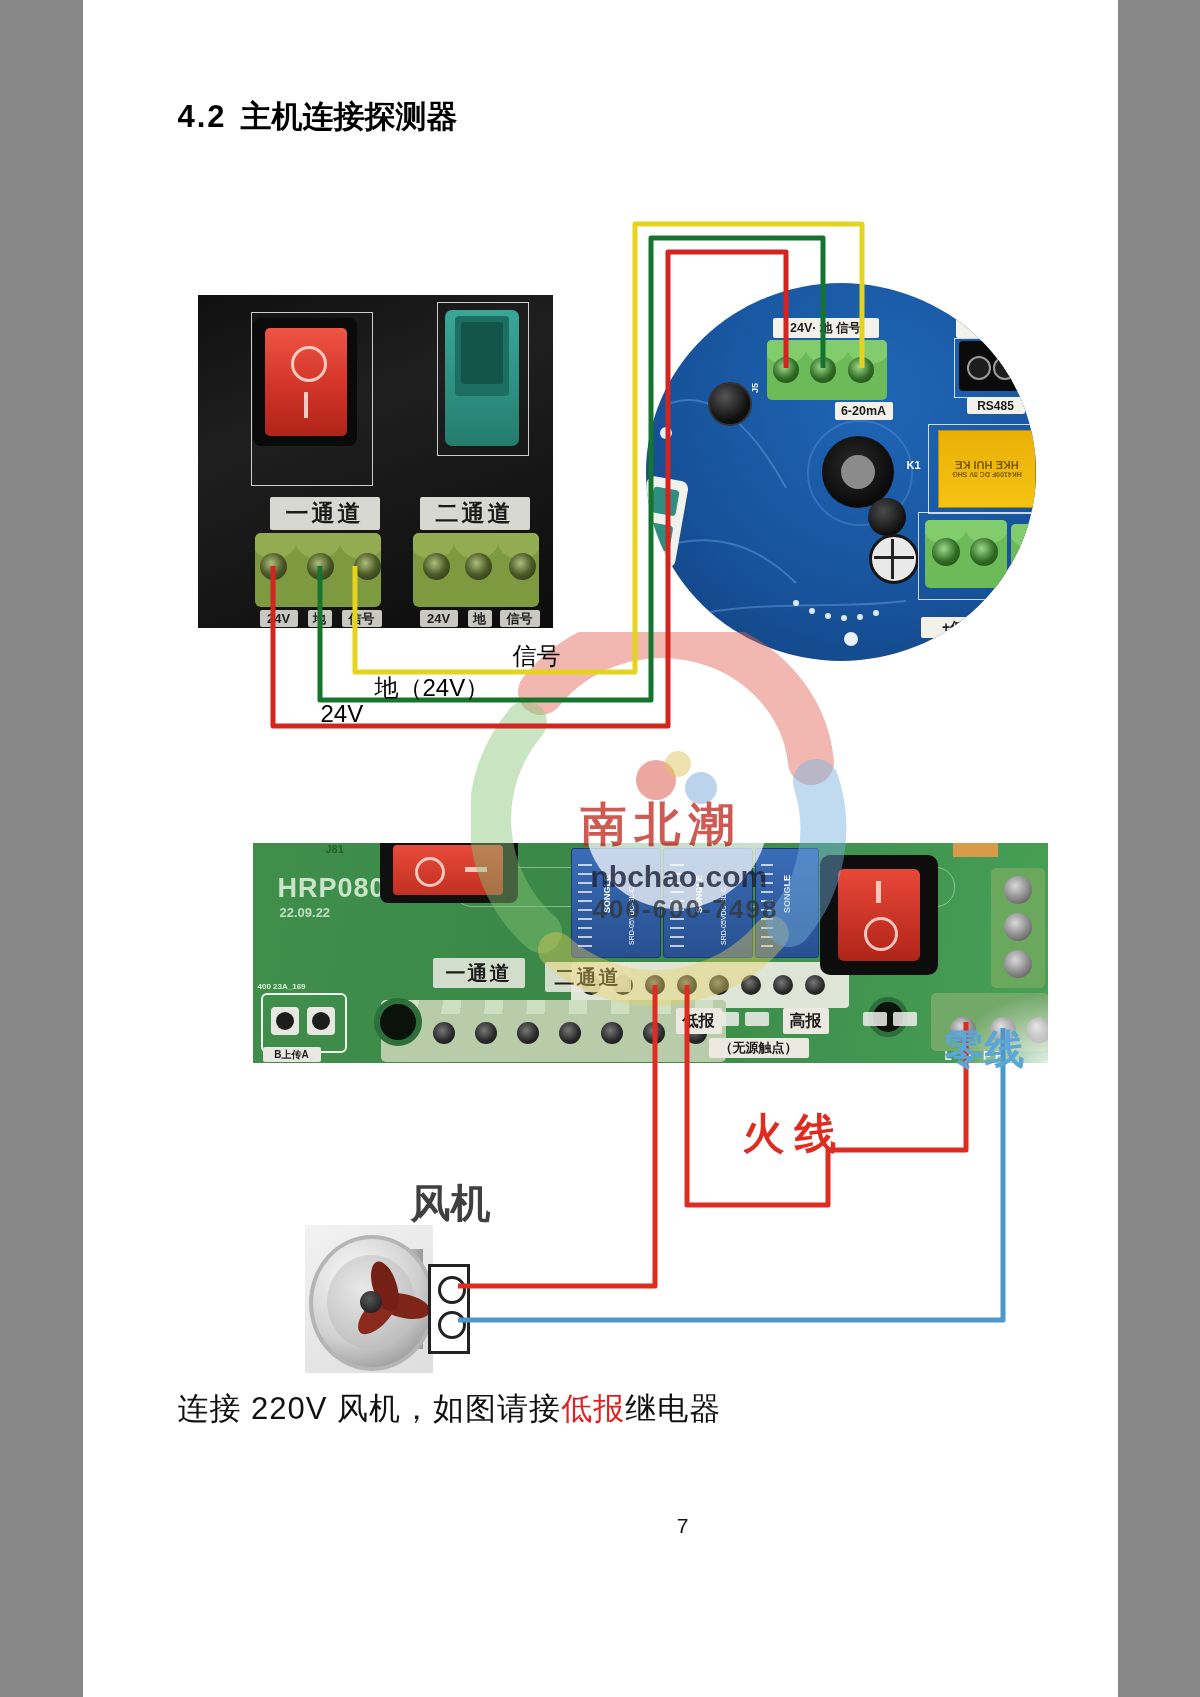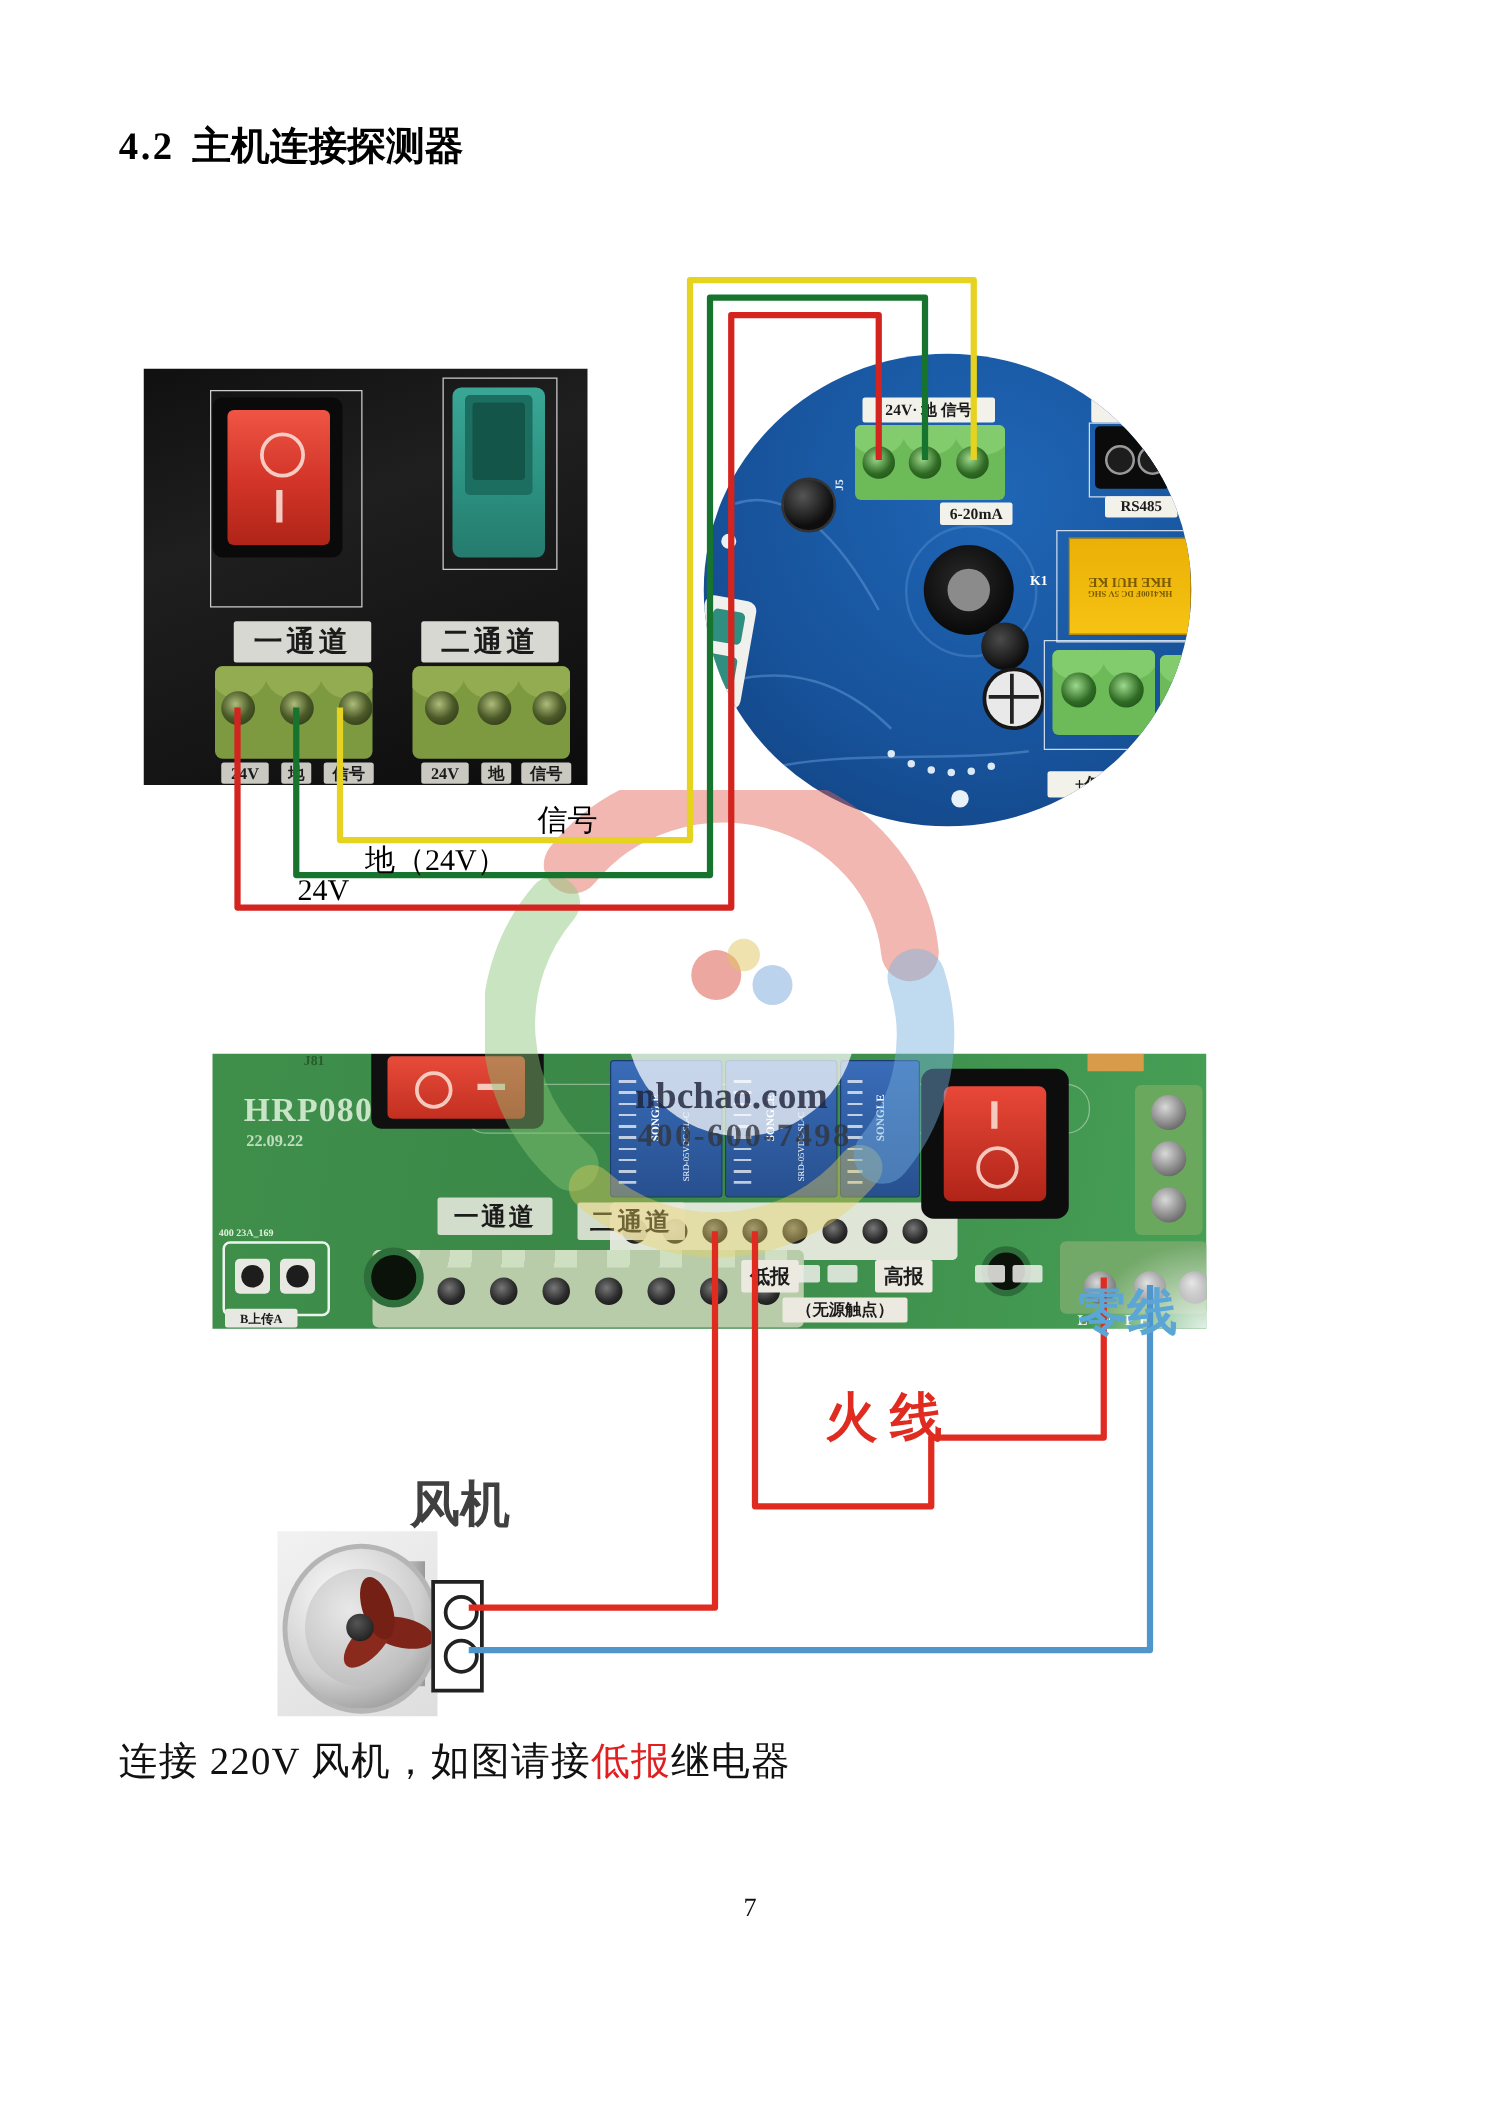--- a/index.html
+++ b/index.html
@@ -1,17 +1,17 @@
 <!DOCTYPE html>
 <html><head>
 <meta charset="utf-8">
 <style>
   html,body{margin:0;padding:0;background:#888;}
-  .page{position:relative;width:1200px;height:1697px;background:#ffffff;margin:0 auto;
-        font-family:Liberation Serif, serif;overflow:hidden;}
+  .page{position:relative;width:996px;height:1697px;background:#ffffff;margin:0 auto;
+        font-family:Liberation Sans, sans-serif;overflow:hidden;padding-left:39px;}
   .abs{position:absolute;}
   .chip{position:absolute;background:#e9e8e0;color:#1b1b1b;display:flex;align-items:center;
         justify-content:center;font-weight:bold;white-space:nowrap;border-radius:2px;}
   .screw{position:absolute;border-radius:50%;}
   .screw.olive{background:radial-gradient(circle at 42% 38%, #aebd7a 0%, #4c5a28 50%, #232c10 100%);}
   .screw.bright{background:radial-gradient(circle at 42% 38%, #9ed98c 0%, #2f6b24 55%, #1a4414 100%);}
   .screw.metal{background:radial-gradient(circle at 40% 35%, #d9d9d9 0%, #8f8f8f 50%, #474747 100%);}
   .screw.dark{background:radial-gradient(circle at 42% 38%, #777 0%, #2b2b2b 55%, #0c0c0c 100%);}
   .silk{position:absolute;border:1.5px solid rgba(255,255,255,0.78);}
   h1,h2{margin:0;font-weight:bold;color:#000;}
@@ -268,20 +268,21 @@
     <svg width="382" height="382" viewBox="0 0 382 382">
       <path d="M70,60 A150,140 0 0 1 340,130" stroke="#e06050" stroke-width="46" fill="none" opacity="0.5" stroke-linecap="round"></path>
       <path d="M55,90 A150,150 0 0 0 70,300" stroke="#86c473" stroke-width="42" fill="none" opacity="0.5" stroke-linecap="round"></path>
       <path d="M85,318 A150,150 0 0 0 300,302" stroke="#e8d060" stroke-width="36" fill="none" opacity="0.45" stroke-linecap="round"></path>
       <path d="M345,150 A150,150 0 0 1 318,292" stroke="#74aede" stroke-width="46" fill="none" opacity="0.5" stroke-linecap="round"></path>
       <circle cx="205" cy="185" r="92" fill="rgba(255,255,255,0.8)"></circle>
       <circle cx="185" cy="148" r="20" fill="#d85040" opacity="0.55"></circle>
       <circle cx="230" cy="156" r="16" fill="#6a9ed8" opacity="0.5"></circle>
       <circle cx="207" cy="132" r="13" fill="#e0c050" opacity="0.5"></circle>
     </svg>
+    <div class="wm-txt" style="left:110px;top:162px;font-size:46px;color:rgba(190,40,30,.85);letter-spacing:8px;">南北潮</div>
     <div class="wm-txt" style="left:120px;top:228px;font-size:30px;color:rgba(28,28,45,.82);">nbchao.com</div>
     <div class="wm-txt" style="left:122px;top:262px;font-size:26px;color:rgba(50,50,50,.8);letter-spacing:2px;">400-600-7498</div>
   </div>
 
   <svg class="abs" style="left:0;top:0;z-index:8;pointer-events:none;" width="1200" height="1697" viewBox="0 0 1200 1697">
 
     <path d="M190,566 V726 H585 V252 H703 V368" fill="none" stroke-width="5" stroke-linejoin="round" stroke="#d42420"></path>
     <path d="M237,566 V700 H568 V238 H740 V368" fill="none" stroke-width="5" stroke-linejoin="round" stroke="#17742e"></path>
     <path d="M272,566 V672 H552 V224 H779 V368" fill="none" stroke-width="5" stroke-linejoin="round" stroke="#e6d31f"></path>
 

